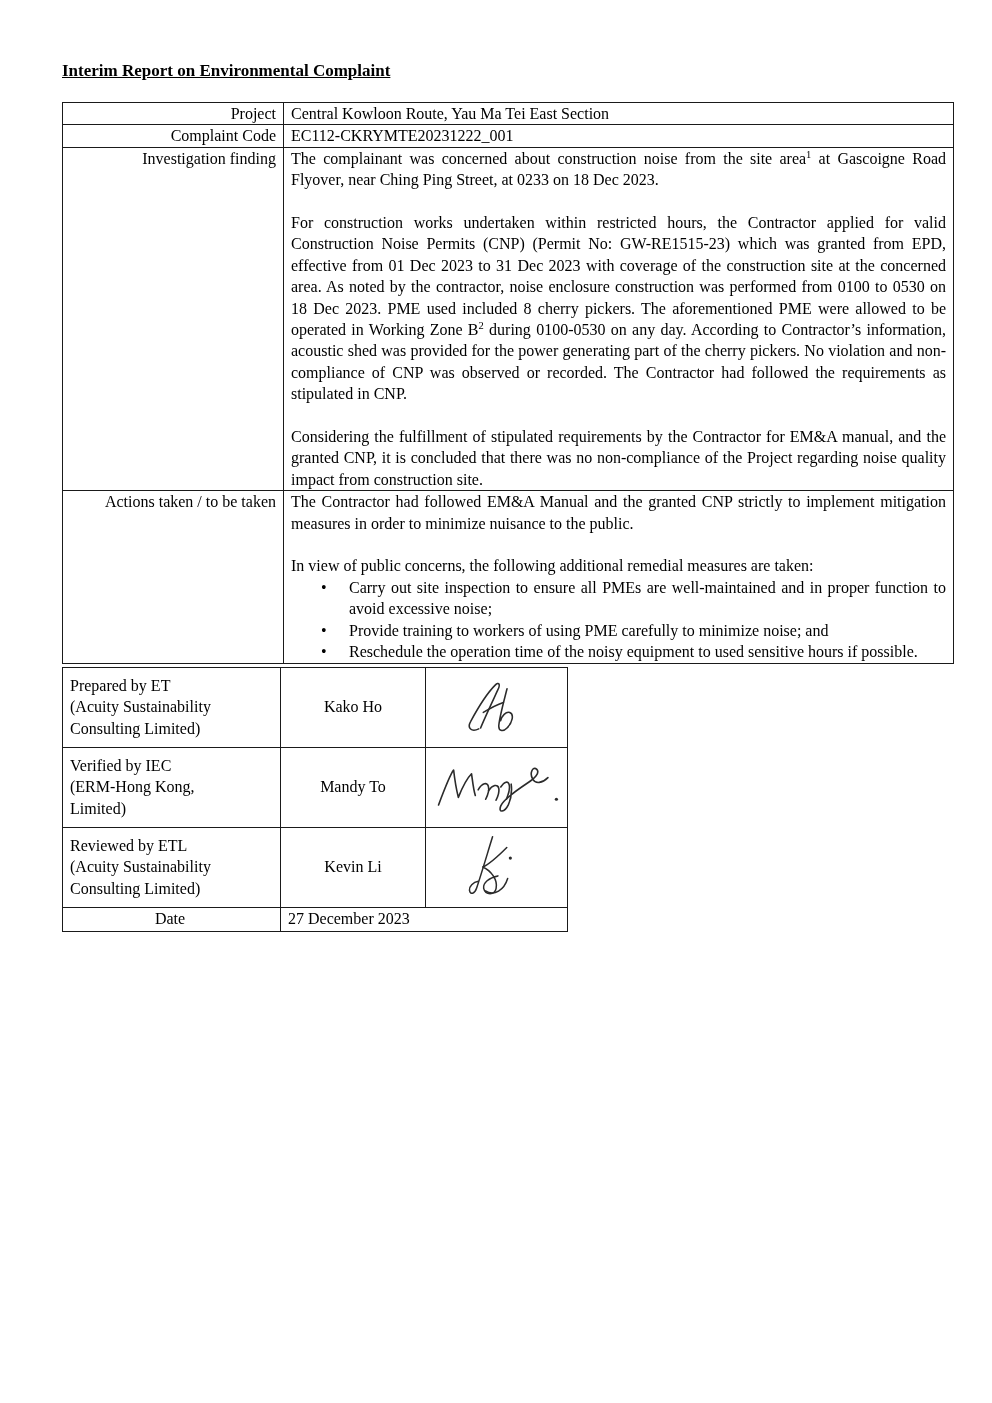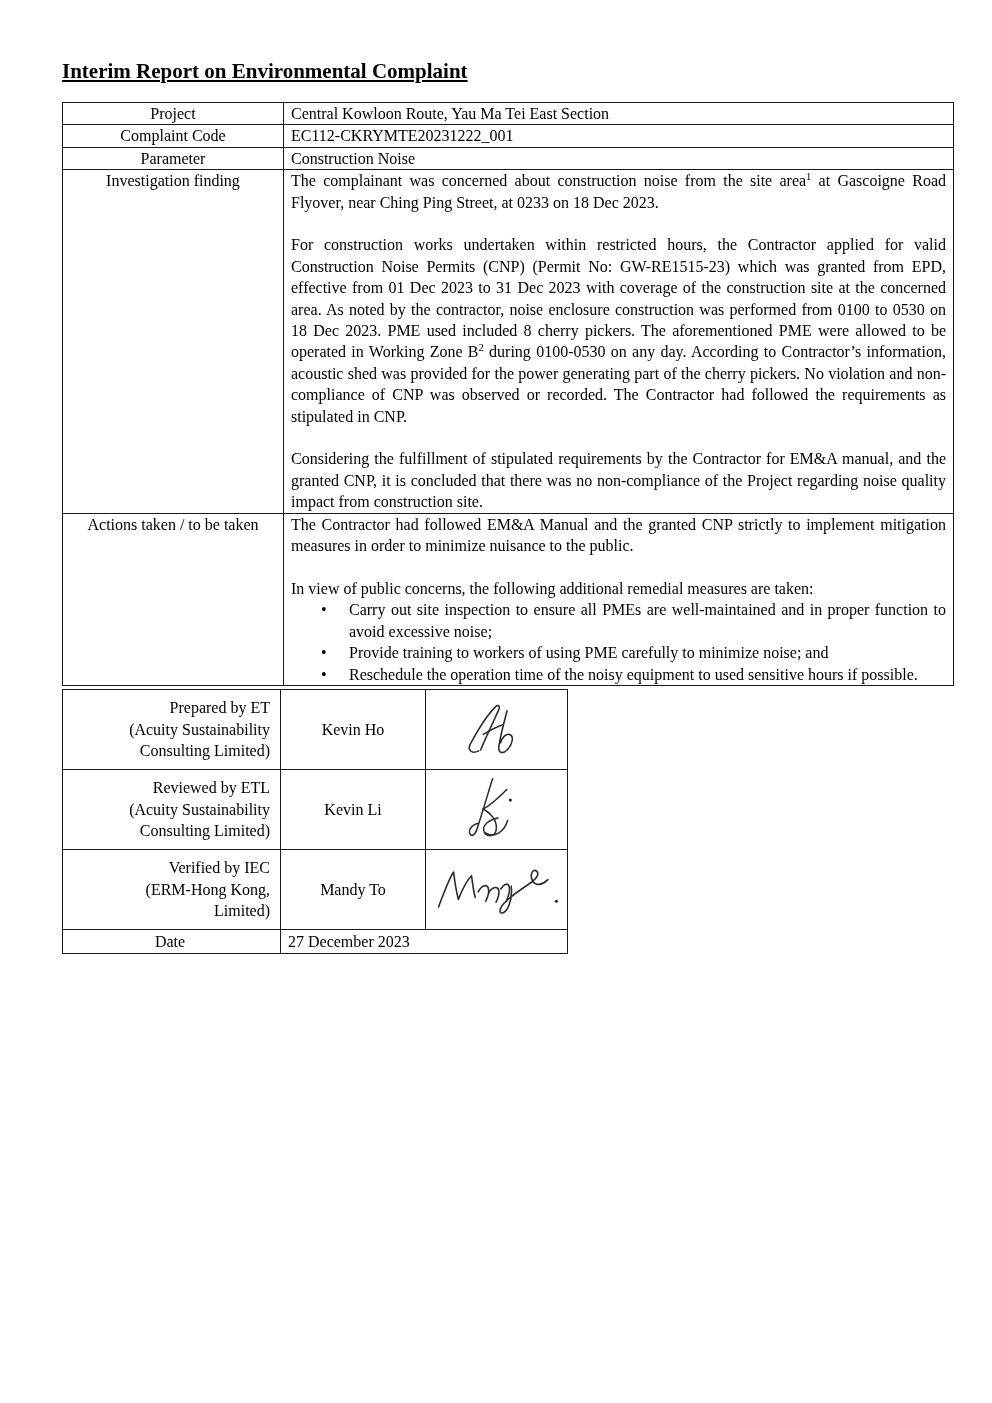--- a/index.html
+++ b/index.html
@@ -11,40 +11,40 @@
     color: #000000;
     font-family: "Liberation Serif", serif;
     font-size: 16px;
     line-height: 21.4px;
     position: relative;
     overflow: hidden;
   }
   .content { padding: 60px 39px 0 62px; }
 
   .doc-title {
-    font-size: 21px;
+    font-size: 17px;
     font-weight: bold;
     text-decoration: underline;
     margin: 0 0 20px 0;
     line-height: 22px;
   }
 
   table { border-collapse: collapse; table-layout: fixed; }
   td {
     border: 1.6px solid #1a1a1a;
     vertical-align: top;
     padding: 0 7px;
   }
 
   .main-table { width: 891px; }
   .main-table .col-label { width: 221px; }
   .main-table .col-value { width: 670px; }
 
   .row-single td { height: 22px; }
-  .cell-label { text-align: center; }
+  .cell-label { text-align: right; }
   .just p, p.just { text-align: justify; }
   p { margin: 0; }
   .blank { height: 21.4px; }
 
   sup.fn { font-size: 10.5px; line-height: 0; vertical-align: super; }
 
   
   ul.bullets { margin: 0; padding: 0 0 0 28px; list-style: none; }
   ul.bullets li { position: relative; padding-left: 30px; text-align: justify; }
   ul.bullets li::before { content: "\2022"; position: absolute; left: 2px; top: 0; }
@@ -53,21 +53,21 @@
   .numbered { display: flex; padding-left: 24px; }
   .numbered .num { flex: 0 0 30px; }
   .numbered .txt { flex: 1; }
 
   
   .signoff-table { width: 505px; margin-top: 3px; }
   .signoff-table .col-role { width: 218px; }
   .signoff-table .col-name { width: 145px; }
   .signoff-table .col-sig  { width: 142px; }
   .signoff-table td.role-cell {
-    text-align: right; vertical-align: middle; height: 80px; padding-right: 10px;
+    text-align: left; vertical-align: middle; height: 80px; padding-right: 10px;
   }
   .signoff-table td.name-cell { text-align: center; vertical-align: middle; }
   .signoff-table td.sig-cell { text-align: center; vertical-align: middle; padding: 0; }
   .signoff-table td.date-label { height: 24px; text-align: center; vertical-align: middle; padding-right: 10px; }
   .signoff-table td.date-value { text-align: left; vertical-align: middle; }
 
   .sig-svg { display: inline-block; vertical-align: middle; }
   .sig-svg path { fill: none; stroke: #2b2b2b; stroke-width: 1.7; stroke-linecap: round; stroke-linejoin: round; }
   .sig-svg circle { fill: #2b2b2b; }
 </style>
@@ -90,24 +90,20 @@
         <td class="cell-label">Project</td>
         <td>Central Kowloon Route, Yau Ma Tei East Section</td>
       </tr>
 
       <tr class="row-single">
         <td class="cell-label">Complaint Code</td>
         <td>EC112-CKRYMTE20231222_001</td>
       </tr>
 
 
-      <tr class="row-single">
-        <td class="cell-label">Parameter</td>
-        <td>Construction Noise</td>
-      </tr>
 
       <tr>
         <td class="cell-label">Investigation finding</td>
         <td>
           <p class="just"><span>The complainant was concerned about construction noise from the site area</span><sup class="fn">1</sup><span> at Gascoigne Road Flyover, near Ching Ping Street, at 0233 on 18 Dec 2023.</span></p>
           <div class="blank"></div>
           <p class="just"><span>For construction works undertaken within restricted hours, the Contractor applied for valid Construction Noise Permits (CNP) (Permit No: GW-RE1515-23) which was granted from EPD, effective from 01 Dec 2023 to 31 Dec 2023 with coverage of the construction site at the concerned area. As noted by the contractor, noise enclosure construction was performed from 0100 to 0530 on 18 Dec 2023. PME used included 8 cherry pickers. The aforementioned PME were allowed to be operated in Working Zone B</span><sup class="fn">2</sup><span> during 0100-0530 on any day. According to Contractor’s information, acoustic shed was provided for the power generating part of the cherry pickers. No violation and non-compliance of CNP was observed or recorded. The Contractor had followed the requirements as stipulated in CNP.</span></p>
           <div class="blank"></div>
           <p class="just">Considering the fulfillment of stipulated requirements by the Contractor for EM&amp;A manual, and the granted CNP, it is concluded that there was no non-compliance of the Project regarding noise quality impact from construction site.</p>
         </td>
@@ -137,43 +133,26 @@
           <col class="col-sig">
         </colgroup>
 
       <tbody>
           <tr>
         <td class="role-cell">
           <div>Prepared by ET</div>
           <div>(Acuity Sustainability</div>
           <div>Consulting Limited)</div>
         </td>
-        <td class="name-cell">Kevin Ho</td>
+        <td class="name-cell">Kako Ho</td>
         <td class="sig-cell">
           <svg class="sig-svg" width="82" height="62" viewBox="0 0 90 64">
             <path d="M25 56 C17 60 12 55 16 48 C23 35 35 16 43 8 C47 4 49 7 46 13 C40 26 31 45 27 55"></path>
             <path d="M30 38 C38 33 46 29 52 27"></path>
             <path d="M56 12 C53 24 48 42 47 52 C46.5 58 51 60 56 55 C62 49 64 40 59 38 C55 36.5 50 42 49 47"></path>
-          </svg>
-        </td>
-      </tr>
-
-      <tr>
-        <td class="role-cell">
-          <div>Reviewed by ETL</div>
-          <div>(Acuity Sustainability</div>
-          <div>Consulting Limited)</div>
-        </td>
-        <td class="name-cell">Kevin Li</td>
-        <td class="sig-cell">
-          <svg class="sig-svg" width="80" height="70" viewBox="0 0 90 76">
-            <path d="M40 4 C35 20 28 44 22 62 C20 68 15 70 14 64 C13.5 60 18 55 24 54"></path>
-            <path d="M56 16 C47 25 36 35 29 38 C38 42 46 52 44 62 C42.5 70 32 70 30 62 C29 56 36 50 46 48"></path>
-            <path d="M32 65 C42 71 53 64 57 51"></path>
-            <circle cx="60" cy="28" r="1.8"></circle>
           </svg>
         </td>
       </tr>
 
       <tr>
         <td class="role-cell">
           <div>Verified by IEC</div>
           <div>(ERM-Hong Kong,</div>
           <div>Limited)</div>
         </td>
@@ -184,20 +163,37 @@
             <path d="M50 30 C54 23 60 21 61 27 C62 31 60 36 58 40"></path>
             <path d="M61 31 C65 25 71 23 72 29 C72.5 33 71 37 69 41"></path>
             <path d="M74 27 C78 21 82 20 83 25 C84 29 82 35 80 40"></path>
             <path d="M85 24 C86 31 85 39 82 46 C78 54 71 55 74 47 C77 40 90 31 102 23 C110 18 116 12 112 8 C108 5 104 12 108 19 C111 24 118 23 124 17"></path>
             <circle cx="133" cy="40" r="1.7"></circle>
           </svg>
         </td>
       </tr>
 
       <tr>
+        <td class="role-cell">
+          <div>Reviewed by ETL</div>
+          <div>(Acuity Sustainability</div>
+          <div>Consulting Limited)</div>
+        </td>
+        <td class="name-cell">Kevin Li</td>
+        <td class="sig-cell">
+          <svg class="sig-svg" width="80" height="70" viewBox="0 0 90 76">
+            <path d="M40 4 C35 20 28 44 22 62 C20 68 15 70 14 64 C13.5 60 18 55 24 54"></path>
+            <path d="M56 16 C47 25 36 35 29 38 C38 42 46 52 44 62 C42.5 70 32 70 30 62 C29 56 36 50 46 48"></path>
+            <path d="M32 65 C42 71 53 64 57 51"></path>
+            <circle cx="60" cy="28" r="1.8"></circle>
+          </svg>
+        </td>
+      </tr>
+
+      <tr>
         <td class="date-label">Date</td>
         <td class="date-value" colspan="2">27 December 2023</td>
       </tr>
     </tbody>
       </table>
 
   </div>
 </div>
 
 </body></html>

